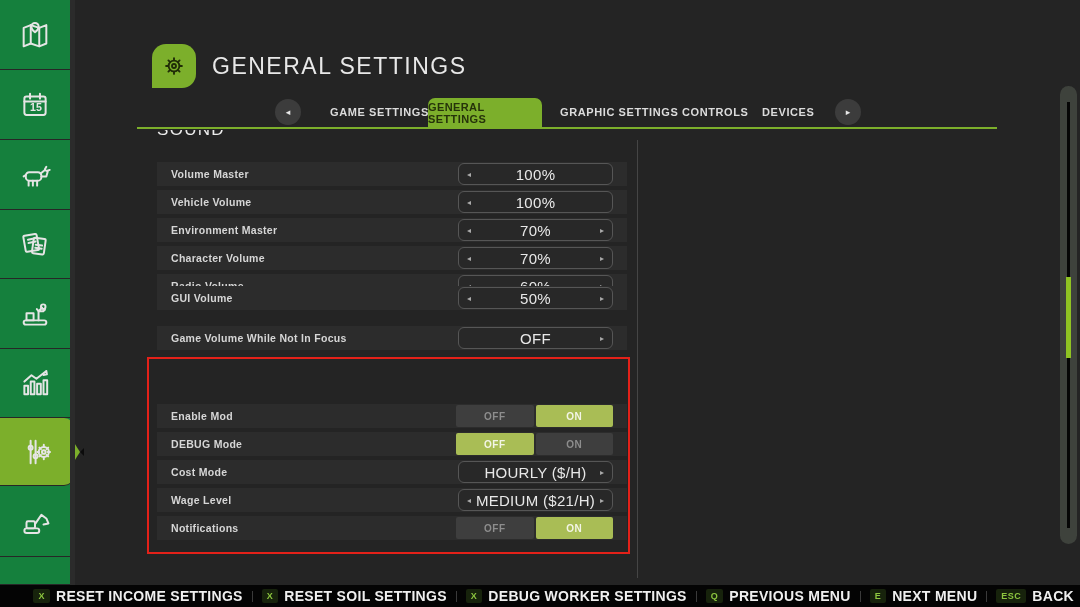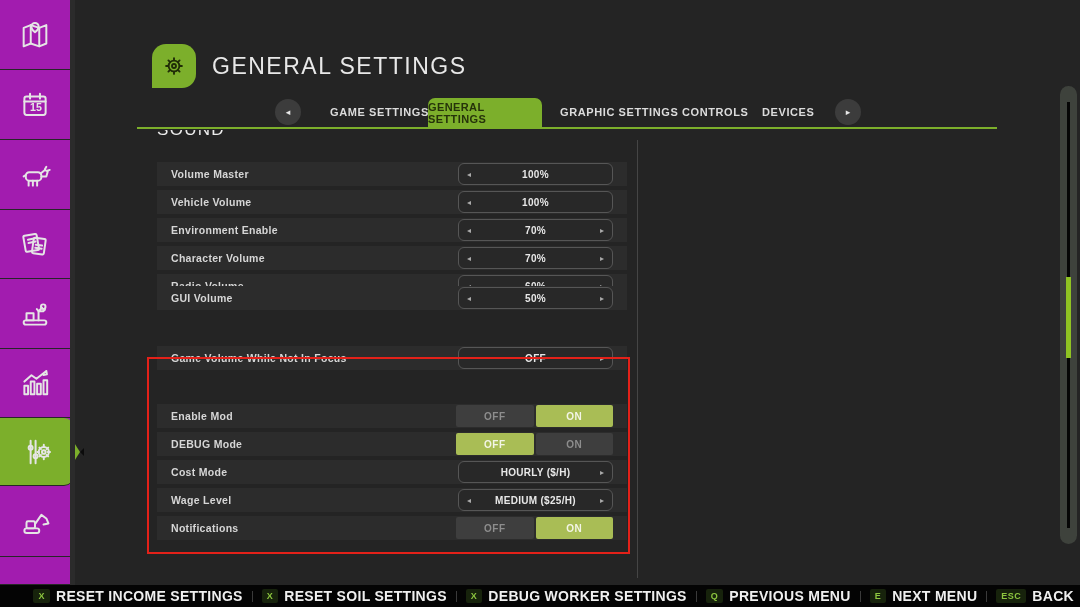--- a/index.html
+++ b/index.html
@@ -1,20 +1,20 @@
 <!DOCTYPE html>
 <html><head>
 <meta charset="utf-8">
 <style>
   * { box-sizing: border-box; margin: 0; padding: 0; }
   body { background: #111; font-family: "Liberation Sans", sans-serif; }
   .screen { position: relative; width: 1080px; height: 607px; background: #242424; overflow: hidden; }
 
   
-  .sidebar { position: absolute; left: 0; top: 0; width: 70px; height: 585px; background: #a21caf; }
+  .sidebar { position: absolute; left: 0; top: 0; width: 70px; height: 585px; background: #15803d; }
   .sidebar-strip { position: absolute; left: 70px; top: 0; width: 5px; height: 585px; background: #2b2b2b; }
   .side-item { position: absolute; left: 0; width: 70px; display: flex; align-items: center; justify-content: center; border-bottom: 1px solid #272727; }
   .side-item svg { width: 34px; height: 34px; stroke: #e5e5e5; fill: none; stroke-width: 1.4; stroke-linecap: round; stroke-linejoin: round; }
   .side-item.active { width: 74px; background: #7caf2b; border-radius: 0 10px 10px 0; }
   .side-item.active::after { content: ""; position: absolute; right: -6px; top: 50%; transform: translateY(-50%);
     border-top: 11px solid transparent; border-bottom: 11px solid transparent; border-left: 7px solid #7caf2b; }
   .side-notch-dot { position: absolute; right: -10px; top: 50%; transform: translateY(-50%);
     border-top: 4px solid transparent; border-bottom: 4px solid transparent; border-right: 4px solid #0b0b0b; }
   .cal-num { font-size: 7.5px; font-weight: bold; fill: #e5e5e5; stroke: none; font-family: "Liberation Sans", sans-serif; }
 
@@ -35,21 +35,21 @@
     font-size: 11px; font-weight: bold; letter-spacing: .4px; cursor: pointer; }
   .tab-underline { position: absolute; left: 137px; top: 127px; width: 860px; height: 2px; background: #7caf2b; }
 
   
   .content { position: absolute; left: 145px; top: 130px; width: 497px; height: 442px; overflow: hidden; }
   .sec-title { position: absolute; left: 12px; font-size: 17px; color: #ececec; letter-spacing: 1.3px; font-weight: normal; white-space: nowrap; }
   .row { position: absolute; left: 12px; width: 470px; height: 24px; background: #2c2c2c; display: flex; align-items: center; }
   .row-label { margin-left: 14px; font-size: 10.5px; font-weight: bold; color: #d6d6d6; letter-spacing: .3px; }
   .stepper { margin-left: auto; margin-right: 14px; position: relative; width: 155px; height: 22px;
     border: 1px solid #565656; border-radius: 6px; background: #282828; display: flex; align-items: center; justify-content: center; }
-  .stepper-value { font-size: 10px; font-weight: bold; color: #e8e8e8; letter-spacing: .3px; }
+  .stepper-value { font-size: 15px; font-weight: normal; color: #e8e8e8; letter-spacing: .3px; }
   .arr { position: absolute; top: 50%; transform: translateY(-50%); font-size: 8px; color: #aaaaaa; cursor: pointer; }
   .arr.left { left: 8px; } .arr.right { right: 8px; }
   .toggle { margin-left: auto; margin-right: 14px; display: flex; width: 157px; height: 22px; gap: 2px; }
   .tbtn { flex: 1; display: flex; align-items: center; justify-content: center; font-size: 10px; font-weight: bold;
     letter-spacing: .5px; border-radius: 2px; cursor: pointer; }
   .tbtn.inactive { background: #3e3e3e; color: #8d8d8d; }
   .tbtn.active { background: #a9bd55; color: #f3f5e6; }
   .highlight { position: absolute; left: 147px; top: 357px; width: 483px; height: 197px; border: 2px solid #e32119; pointer-events: none; }
   .content-scrollline { position: absolute; left: 637px; top: 140px; width: 1px; height: 438px; background: #454545; }
 
@@ -172,21 +172,21 @@
       </div>
     </div>
     <div class="row" style="top:60px">
       <span class="row-label">Vehicle Volume</span>
       <div class="stepper">
         <span class="arr left">◂</span>
         <span class="stepper-value">100%</span>
       </div>
     </div>
     <div class="row" style="top:88px">
-      <span class="row-label">Environment Enable</span>
+      <span class="row-label">Environment Master</span>
       <div class="stepper">
         <span class="arr left">◂</span>
         <span class="stepper-value">70%</span>
         <span class="arr right">▸</span>
       </div>
     </div>
     <div class="row" style="top:116px">
       <span class="row-label">Character Volume</span>
       <div class="stepper">
         <span class="arr left">◂</span>
@@ -203,21 +203,21 @@
       </div>
     </div>
     <div class="row" style="top:156px">
       <span class="row-label">GUI Volume</span>
       <div class="stepper">
         <span class="arr left">◂</span>
         <span class="stepper-value">50%</span>
         <span class="arr right">▸</span>
       </div>
     </div>
-    <div class="row" style="top:216px">
+    <div class="row" style="top:196px">
       <span class="row-label">Game Volume While Not In Focus</span>
       <div class="stepper">
         <span class="stepper-value">OFF</span>
         <span class="arr right">▸</span>
       </div>
     </div>
 
 
     <div class="row" style="top:274px">
       <span class="row-label">Enable Mod</span>
@@ -237,21 +237,21 @@
       <span class="row-label">Cost Mode</span>
       <div class="stepper">
         <span class="stepper-value">HOURLY ($/H)</span>
         <span class="arr right">▸</span>
       </div>
     </div>
     <div class="row" style="top:358px">
       <span class="row-label">Wage Level</span>
       <div class="stepper">
         <span class="arr left">◂</span>
-        <span class="stepper-value">MEDIUM ($25/H)</span>
+        <span class="stepper-value">MEDIUM ($21/H)</span>
         <span class="arr right">▸</span>
       </div>
     </div>
     <div class="row" style="top:386px">
       <span class="row-label">Notifications</span>
       <div class="toggle">
         <div class="tbtn inactive">OFF</div>
         <div class="tbtn active">ON</div>
       </div>
     </div>

